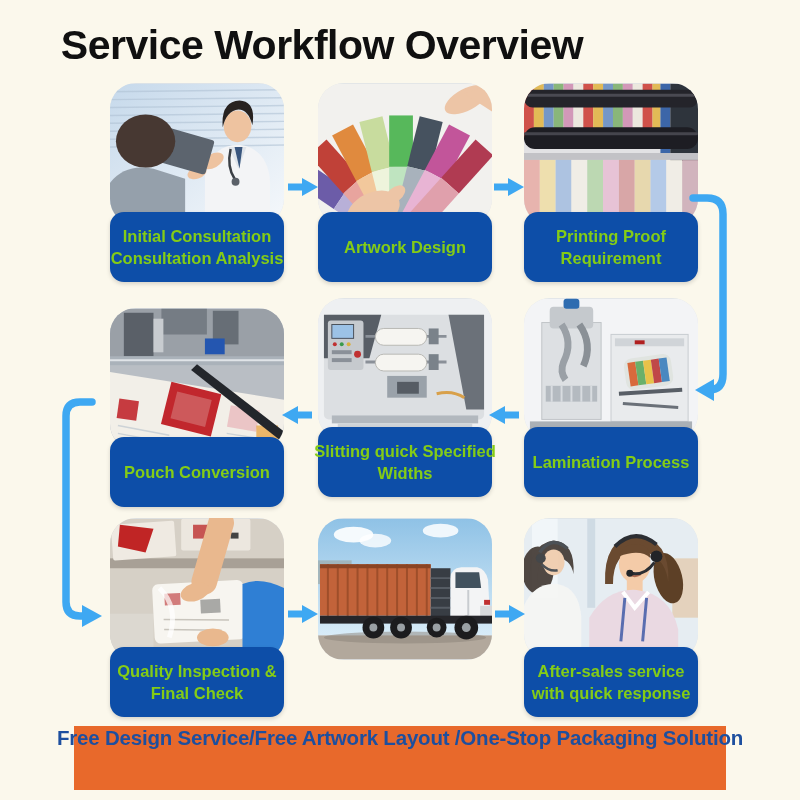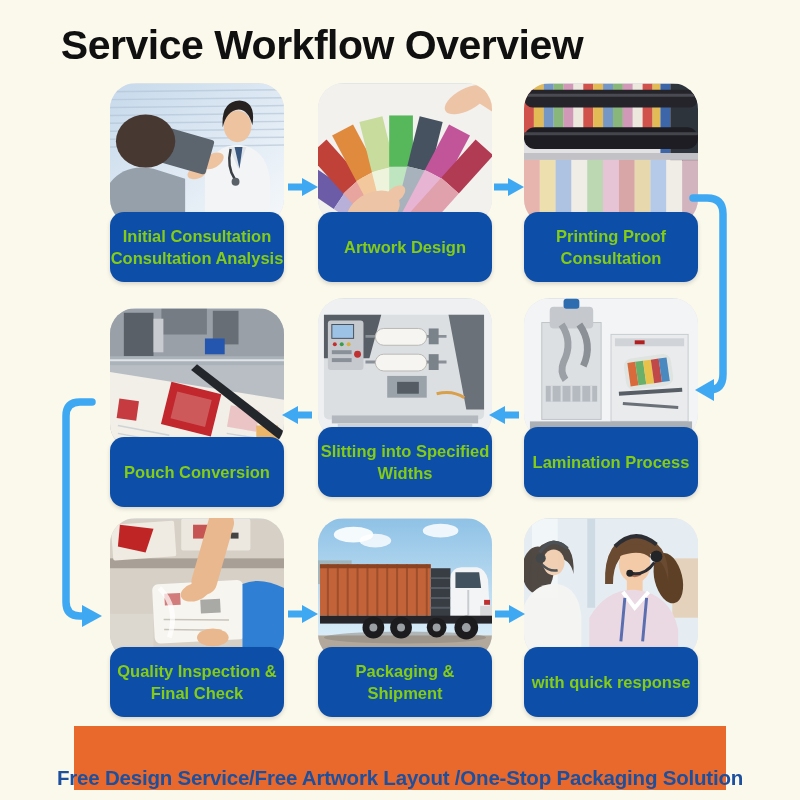--- a/index.html
+++ b/index.html
@@ -20,21 +20,21 @@
   #card4{left:110px;top:308px;} #card5{left:318px;top:298px;} #card6{left:524px;top:298px;}
   #card7{left:110px;top:518px;} #card8{left:318px;top:518px;} #card9{left:524px;top:518px;}
   .harrow{position:absolute;width:32px;height:22px;}
   #ar1a{left:287px;top:176px;} #ar1b{left:493px;top:176px;}
   #ar2a{left:281px;top:404px;} #ar2b{left:488px;top:404px;}
   #ar3a{left:287px;top:603px;} #ar3b{left:494px;top:603px;}
   .connector{position:absolute;}
   #conn-right{left:680px;top:190px;}
   #conn-left{left:45px;top:390px;}
   .banner{position:absolute;left:74px;top:726px;width:652px;height:64px;background:#E8692B;
-          display:flex;align-items:flex-end;justify-content:center;}
+          display:flex;align-items:flex-start;justify-content:center;}
   .banner span{color:#1D4F9F;font-size:20.5px;font-weight:600;letter-spacing:-0.2px;white-space:nowrap;}
 </style>
 </head>
 <body>
 
 <div class="page">
 
   <h1 class="title">Service Workflow Overview</h1>
 
   <div class="card" id="card1">
@@ -163,21 +163,21 @@
           <rect x="96" y="77" width="16" height="65" fill="#d8a0a0"></rect>
             <rect x="112" y="77" width="16" height="65" fill="#e8d8a8"></rect>
           <rect x="128" y="77" width="16" height="65" fill="#b0c8e8"></rect>
             <rect x="144" y="77" width="16" height="65" fill="#f2efe6"></rect>
           <rect x="160" y="77" width="16" height="65" fill="#d0b0b8"></rect>
         </g>
       </svg>
     </div>
     <div class="label">
       <div>Printing Proof</div>
-      <div>Consultation</div>
+      <div>Requirement</div>
     </div>
   </div>
 
   <div class="card" id="card4">
     <div class="photo">
       <svg viewBox="0 0 176 142" aria-hidden="true">
         <rect width="176" height="142" fill="#b9bec4"></rect>
         <rect x="0" y="0" width="176" height="54" fill="#9aa0a7"></rect>
         <rect x="14" y="4" width="30" height="44" fill="#5a6068"></rect>
         <rect x="52" y="0" width="46" height="26" fill="#757c84"></rect>
@@ -230,21 +230,21 @@
         <rect x="112" y="30" width="10" height="16" fill="#7a828a"></rect>
         <rect x="112" y="56" width="10" height="16" fill="#7a828a"></rect>
         <rect x="70" y="78" width="40" height="22" fill="#9aa2aa"></rect>
         <rect x="80" y="84" width="22" height="12" fill="#565c64"></rect>
         <path d="M120 96 Q136 92 148 100" stroke="#d8a04a" stroke-width="3" fill="none"></path>
         <rect x="14" y="118" width="148" height="8" fill="#b2b8be"></rect>
         <rect x="20" y="126" width="136" height="4" fill="#d0d4d8"></rect>
       </svg>
     </div>
     <div class="label">
-      <div>Slitting into Specified</div>
+      <div>Slitting quick Specified</div>
       <div>Widths</div>
     </div>
   </div>
 
   <div class="card" id="card7">
     <div class="photo">
       <svg viewBox="0 0 176 142" aria-hidden="true">
         <rect width="176" height="142" fill="#d6d0c6"></rect>
         <rect y="40" width="176" height="10" fill="#a8a096"></rect>
         <rect x="2" y="4" width="64" height="36" rx="2" fill="#efeae2" transform="rotate(-4 34 22)"></rect>
@@ -362,24 +362,20 @@
         <circle cx="56" cy="110" r="11" fill="#1c1c1e"></circle>
           <circle cx="56" cy="110" r="4" fill="#9aa0a4"></circle>
         <circle cx="84" cy="110" r="11" fill="#1c1c1e"></circle>
           <circle cx="84" cy="110" r="4" fill="#9aa0a4"></circle>
         <circle cx="120" cy="110" r="10" fill="#1c1c1e"></circle>
           <circle cx="120" cy="110" r="4" fill="#9aa0a4"></circle>
         <circle cx="150" cy="110" r="12" fill="#1c1c1e"></circle>
           <circle cx="150" cy="110" r="4.5" fill="#9aa0a4"></circle>
       </svg>
     </div>
-    <div class="label">
-      <div>Packaging &amp;</div>
-      <div>Shipment</div>
-    </div>
   </div>
 
   <div class="card" id="card9">
     <div class="photo">
       <svg viewBox="0 0 176 142" aria-hidden="true">
         <rect width="176" height="142" fill="#e6edf2"></rect>
         <rect x="8" y="0" width="26" height="80" fill="#f4f8fa" opacity="0.8"></rect>
         <rect x="64" y="0" width="8" height="90" fill="#cfdbe4"></rect>
         <rect x="150" y="40" width="26" height="60" fill="#e2b888" opacity="0.5"></rect>
         <g opacity="0.85">
@@ -400,20 +396,21 @@
         <path d="M92 28 Q112 8 134 26" stroke="#2c2e33" stroke-width="4" fill="none"></path>
         <circle cx="134" cy="38" r="6" fill="#222428"></circle>
         <path d="M132 44 Q122 58 108 55" stroke="#2c2e33" stroke-width="3" fill="none"></path>
         <circle cx="107" cy="55" r="3.5" fill="#222428"></circle>
         <path d="M66 142 V100 Q84 70 114 72 Q148 76 156 112 V142 Z" fill="#ead9e2"></path>
         <path d="M100 74 L112 90 L126 74" stroke="#ffffff" stroke-width="4" fill="none"></path>
         <path d="M102 80 L98 124 M124 80 L120 124" stroke="#5a6eb0" stroke-width="3" fill="none"></path>
       </svg>
     </div>
     <div class="label">
+      <div>After-sales service</div>
       <div>with quick response</div>
     </div>
   </div>
 
   <svg class="harrow" id="ar1a" viewBox="0 0 30 22">
       <path d="M0 7.5 H14 V2 L30 11 L14 20 V14.5 H0 Z" fill="#3EA8F2"></path>
     </svg>
   <svg class="harrow" id="ar1b" viewBox="0 0 30 22">
       <path d="M0 7.5 H14 V2 L30 11 L14 20 V14.5 H0 Z" fill="#3EA8F2"></path>
     </svg>

